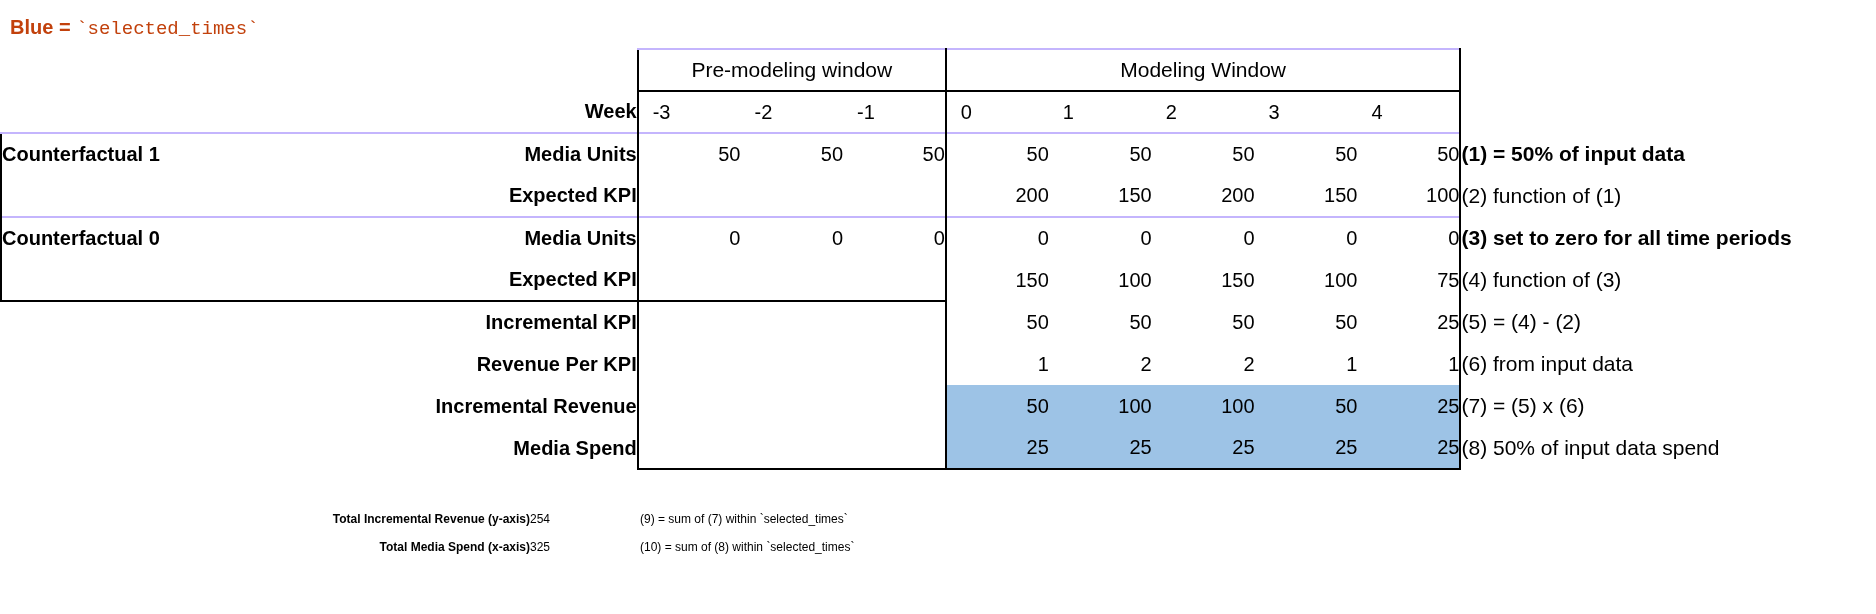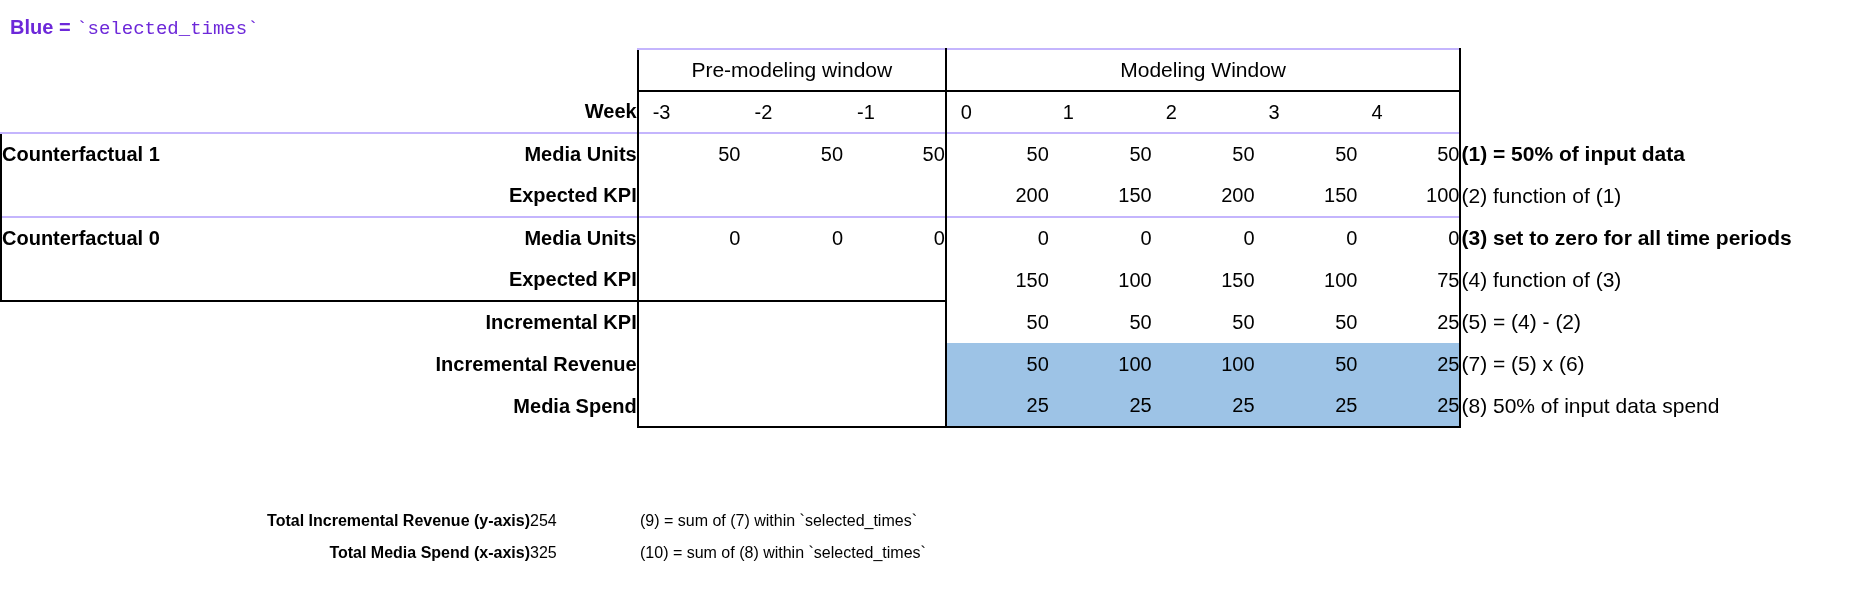--- a/index.html
+++ b/index.html
@@ -13,21 +13,21 @@
     font-family: "Liberation Sans", sans-serif;
     color: #000000;
     position: relative;
     overflow: hidden;
   }
   .legend {
     position: absolute;
     left: 10px;
     top: 16px;
     font-size: 20px;
-    color: #6d28d9;
+    color: #c2410c;
     font-weight: bold;
     white-space: nowrap;
   }
   .legend .mono {
     font-family: "Liberation Mono", monospace;
     font-weight: normal;
     font-size: 19px;
   }
   .diagram {
     position: absolute;
@@ -78,21 +78,21 @@
   .note.b { font-weight: bold; }
   .blue { background: #9dc3e6; }
   .bd-l { border-left: 2px solid #000; }
   .bd-r { border-right: 2px solid #000; }
   .bd-t { border-top: 2px solid #c4b5fd; }
   .bd-b { border-bottom: 2px solid #000; }
   .totals {
     position: absolute;
     left: 0px;
     top: 512px;
-    font-size: 16px;
+    font-size: 12px;
   }
   .totals table { border-collapse: collapse; }
   .totals td { padding: 0 0 14px 0; vertical-align: top; }
   .tlabel {
     text-align: right;
     font-weight: bold;
     width: 530px;
     white-space: nowrap;
     padding-right: 0;
   }
@@ -202,20 +202,33 @@
         <td class="num"></td>
         <td class="num"></td>
         <td class="num bd-l">50</td>
         <td class="num">50</td>
         <td class="num">50</td>
         <td class="num">50</td>
         <td class="num bd-r">25</td>
         <td class="note">(5) = (4) - (2)</td>
       </tr>
 
+      <tr>
+        <td class="cf-name"></td>
+        <td class="rowlabel">Revenue Per KPI</td>
+        <td class="num bd-l"></td>
+        <td class="num"></td>
+        <td class="num"></td>
+        <td class="num bd-l">1</td>
+        <td class="num">2</td>
+        <td class="num">2</td>
+        <td class="num">1</td>
+        <td class="num bd-r">1</td>
+        <td class="note">(6) from input data</td>
+      </tr>
 
       <tr>
         <td class="cf-name"></td>
         <td class="rowlabel">Incremental Revenue</td>
         <td class="num bd-l"></td>
         <td class="num"></td>
         <td class="num"></td>
         <td class="num bd-l blue">50</td>
         <td class="num blue">100</td>
         <td class="num blue">100</td>

